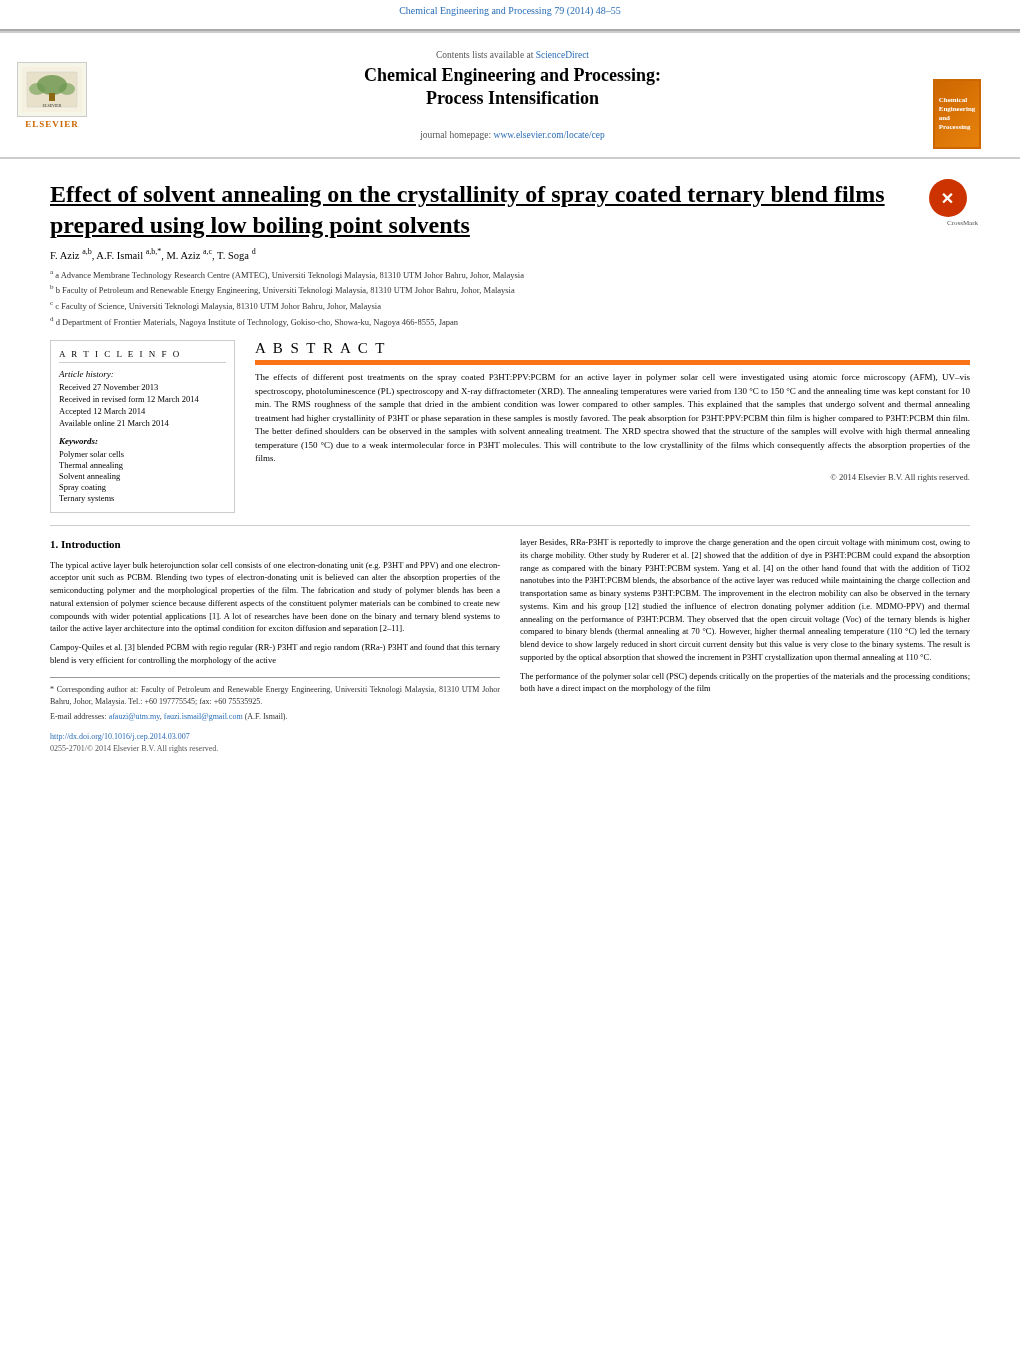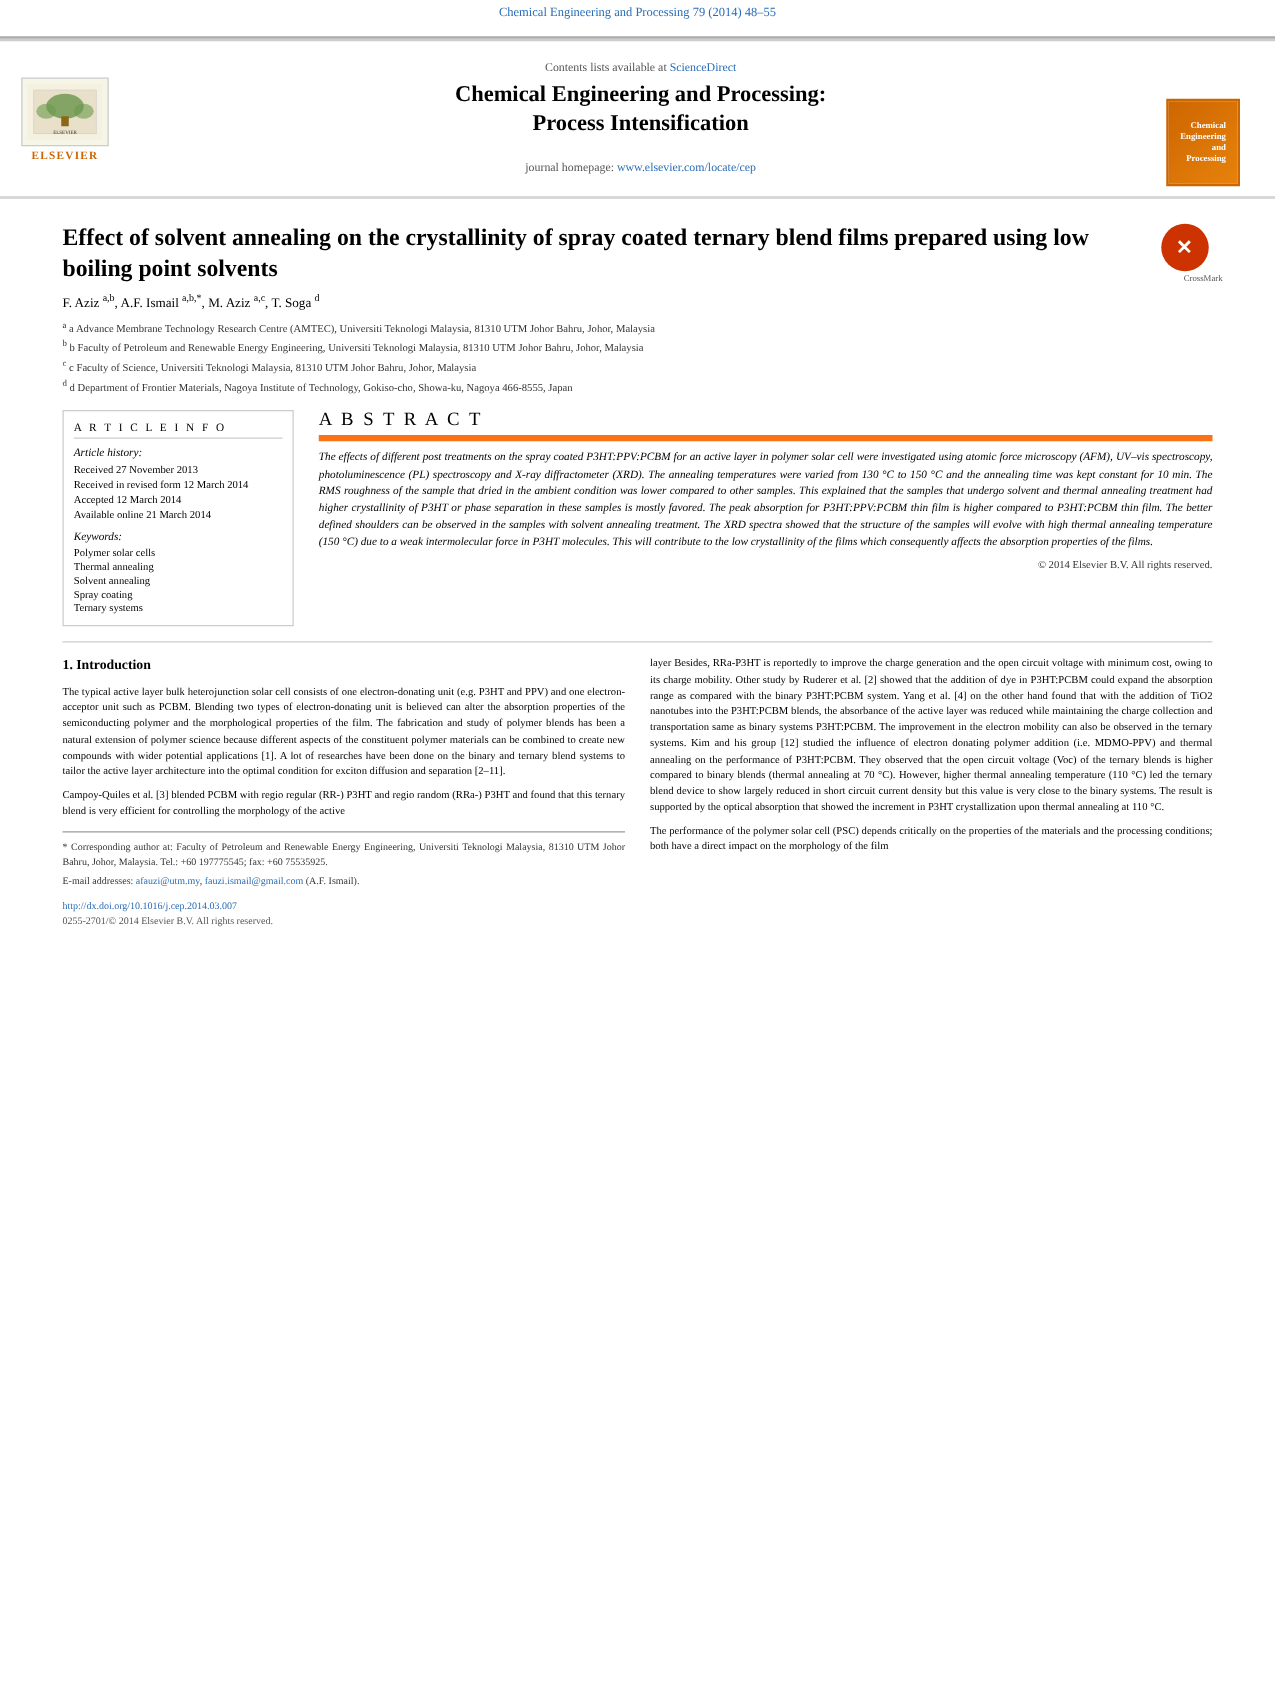--- a/index.html
+++ b/index.html
@@ -116,24 +116,25 @@
 
     .article-title-section {
       display: flex;
       align-items: flex-start;
       margin-bottom: 6px;
       padding-top: 8px;
     }
 
     .article-title {
       flex: 1;
-      font-size: 19px;
+      font-size: 24px;
       font-weight: bold;
       color: #000;
       line-height: 1.3;
+      text-decoration: underline;
     }
 
     .crossmark {
       width: 45px;
       flex-shrink: 0;
       margin-left: 10px;
       display: flex;
       flex-direction: column;
       align-items: center;
     }
@@ -214,21 +215,21 @@
       margin-bottom: 2px;
     }
 
     .article-info .keywords-section {
       margin-top: 8px;
     }
 
     .article-info .keywords-section h4 {
       font-size: 9px;
       font-style: italic;
-      font-weight: normal;
+      font-weight: bold;
       margin-bottom: 3px;
     }
 
     .article-info .keyword {
       font-size: 8.5px;
       margin-bottom: 1px;
     }
 
     .abstract-section {
       flex: 1;
@@ -242,21 +243,20 @@
       border-bottom: 5px solid #f97316;
       padding-bottom: 3px;
       margin-bottom: 6px;
     }
 
     .abstract-text {
       font-size: 9px;
       line-height: 1.5;
       text-align: justify;
       color: #000;
-      font-style: italic;
     }
 
     .copyright {
       text-align: right;
       font-size: 8.5px;
       margin-top: 6px;
       color: #333;
     }
 
     .divider {
@@ -355,21 +355,21 @@
     <div class="journal-title">
       Chemical Engineering and Processing:<br>Process Intensification
     </div>
     <div class="journal-homepage">
       <span>journal homepage:</span>
       <a href="#" style="color:#2a6db5;">www.elsevier.com/locate/cep</a>
     </div>
   </div>
 
   <div class="journal-logo-right">
-    <div class="logo-box-right" style="width:59px;height:70px;border:2px solid #cc6600;display:flex;align-items:center;justify-content:center;font-size:6px;color:#fff;background:linear-gradient(135deg,#cc6600,#e8820c);text-align:right;padding:4px;font-weight:bold;margin-top:38px;">
+    <div class="logo-box-right" style="width:48px;height:70px;border:2px solid #cc6600;display:flex;align-items:center;justify-content:center;font-size:6px;color:#fff;background:linear-gradient(135deg,#cc6600,#e8820c);text-align:left;padding:4px;font-weight:bold;margin-top:38px;">
       <div>
         <div style="font-size:7px;line-height:1.3;">Chemical<br>Engineering<br>and<br>Processing</div>
       </div>
     </div>
   </div>
 </div>
 
 <hr style="border:none;border-top:1px solid #ccc;margin:0;">
 
 <div class="main-content">

